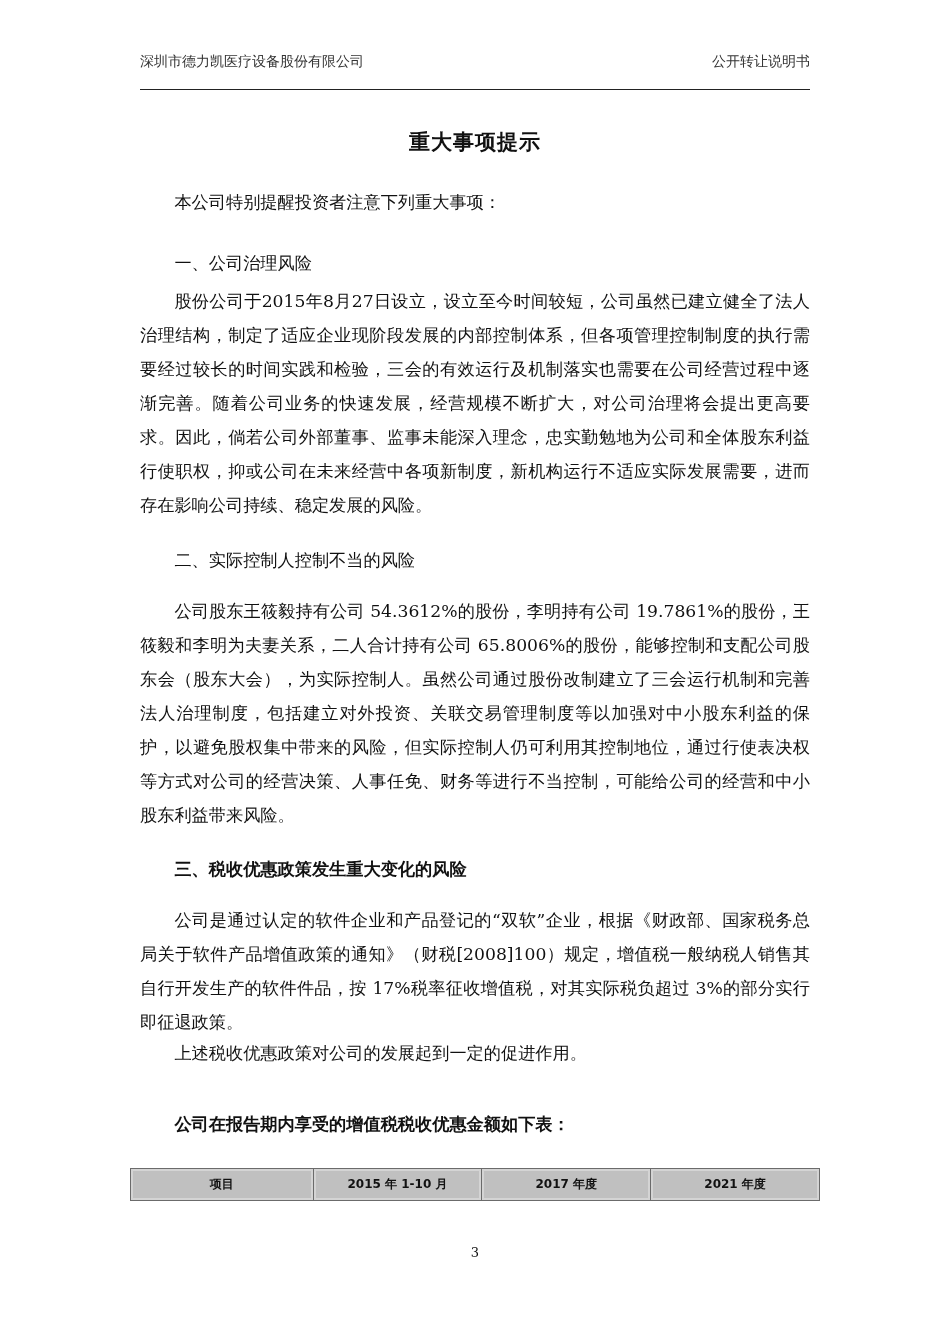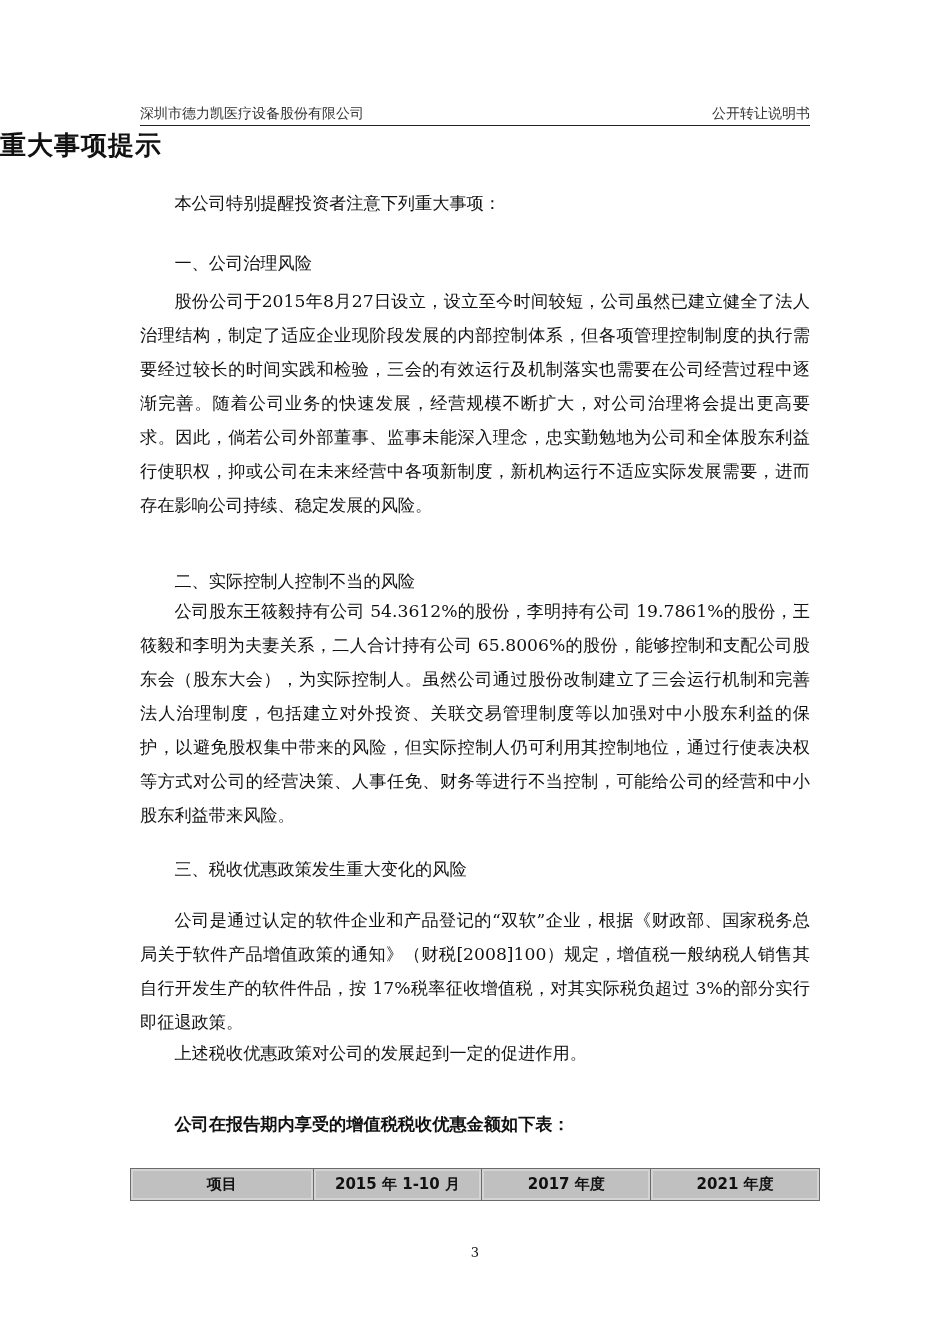--- a/index.html
+++ b/index.html
@@ -20,31 +20,30 @@
       left: 140px;
       right: 140px;
       top: 66px;
       height: 24px;
       border-bottom: 1.5px solid #222;
       display: flex;
       justify-content: space-between;
       align-items: flex-end;
       font-size: 14px;
       color: #333;
-      padding-bottom: 2px;
+      padding-bottom: 18px;
       box-sizing: border-box;
-      margin-top: 36px;
     }
     .title {
       position: absolute;
       left: 0;
       right: 0;
       top: 128px;
-      text-align: left;
-      font-size: 26px;
+      text-align: center;
+      font-size: 21px;
       font-weight: bold;
       font-family: "DejaVu Sans", "Liberation Sans", sans-serif;
       letter-spacing: 1px;
     }
     .para {
       position: absolute;
       left: 140px;
       width: 670px;
       font-size: 17.2px;
       line-height: 34px;
@@ -53,21 +52,21 @@
     }
     .table-wrap {
       position: absolute;
       left: 130px;
       top: 1168px;
       width: 690px;
     }
     table {
       width: 100%;
       border-collapse: collapse;
-      font-size: 15px;
+      font-size: 12px;
     }
     th {
       background: #c0c0c0;
       border: 1px solid #6b6b6b;
       box-shadow: inset 0 0 0 2px #d4d4d4;
       height: 31px;
       font-weight: bold;
       font-family: "DejaVu Sans", "Liberation Sans", sans-serif;
       text-align: center;
       padding: 0;
@@ -84,31 +83,31 @@
 </head>
 <body>
 
 <div class="header">
   <span>深圳市德力凯医疗设备股份有限公司</span>
   <span>公开转让说明书</span>
 </div>
 
 <div class="title">重大事项提示</div>
 
-<div class="para" style="top:186px;">本公司特别提醒投资者注意下列重大事项：</div>
+<div class="para" style="top:186px;font-family:Liberation Serif, serif;">本公司特别提醒投资者注意下列重大事项：</div>
 
 <div class="para" style="top:230px;margin-top:16px;">一、公司治理风险</div>
 
 <div class="para" style="top:284px;">股份公司于2015年8月27日设立，设立至今时间较短，公司虽然已建立健全了法人治理结构，制定了适应企业现阶段发展的内部控制体系，但各项管理控制制度的执行需要经过较长的时间实践和检验，三会的有效运行及机制落实也需要在公司经营过程中逐渐完善。随着公司业务的快速发展，经营规模不断扩大，对公司治理将会提出更高要求。因此，倘若公司外部董事、监事未能深入理念，忠实勤勉地为公司和全体股东利益行使职权，抑或公司在未来经营中各项新制度，新机构运行不适应实际发展需要，进而存在影响公司持续、稳定发展的风险。</div>
 
-<div class="para" style="top:564px;">二、实际控制人控制不当的风险</div>
+<div class="para" style="top:543px;">二、实际控制人控制不当的风险</div>
 
 <div class="para" style="top:594px;">公司股东王筱毅持有公司 54.3612%的股份，李明持有公司 19.7861%的股份，王筱毅和李明为夫妻关系，二人合计持有公司 65.8006%的股份，能够控制和支配公司股东会（股东大会），为实际控制人。虽然公司通过股份改制建立了三会运行机制和完善法人治理制度，包括建立对外投资、关联交易管理制度等以加强对中小股东利益的保护，以避免股权集中带来的风险，但实际控制人仍可利用其控制地位，通过行使表决权等方式对公司的经营决策、人事任免、财务等进行不当控制，可能给公司的经营和中小股东利益带来风险。</div>
 
-<div class="para" style="top:852px;">三、税收优惠政策发生重大变化的风险</div>
+<div class="para" style="top:852px;font-weight:bold;">三、税收优惠政策发生重大变化的风险</div>
 
 <div class="para" style="top:903px;">公司是通过认定的软件企业和产品登记的“双软”企业，根据《财政部、国家税务总局关于软件产品增值政策的通知》（财税[2008]100）规定，增值税一般纳税人销售其自行开发生产的软件件品，按 17%税率征收增值税，对其实际税负超过 3%的部分实行即征退政策。</div>
 
 <div class="para" style="top:1036px;">上述税收优惠政策对公司的发展起到一定的促进作用。</div>
 
 <div class="para" style="top:1107px;font-weight:bold;">公司在报告期内享受的增值税税收优惠金额如下表：</div>
 
 <div class="table-wrap">
   <table>
     <thead>

